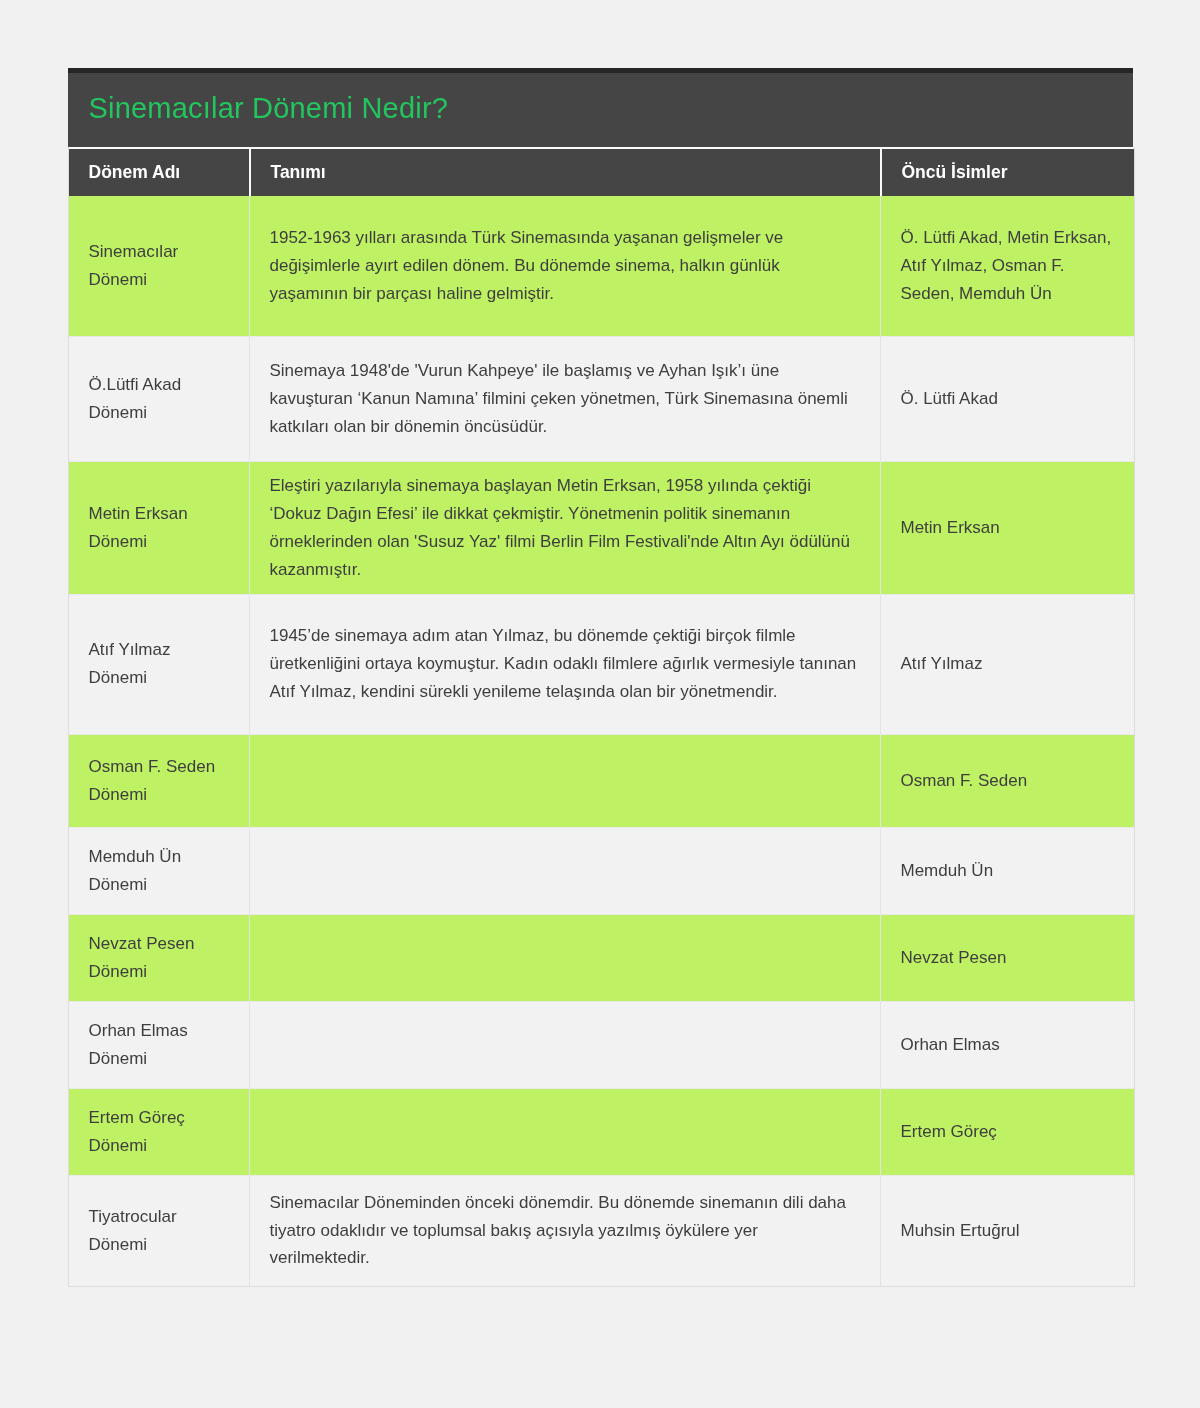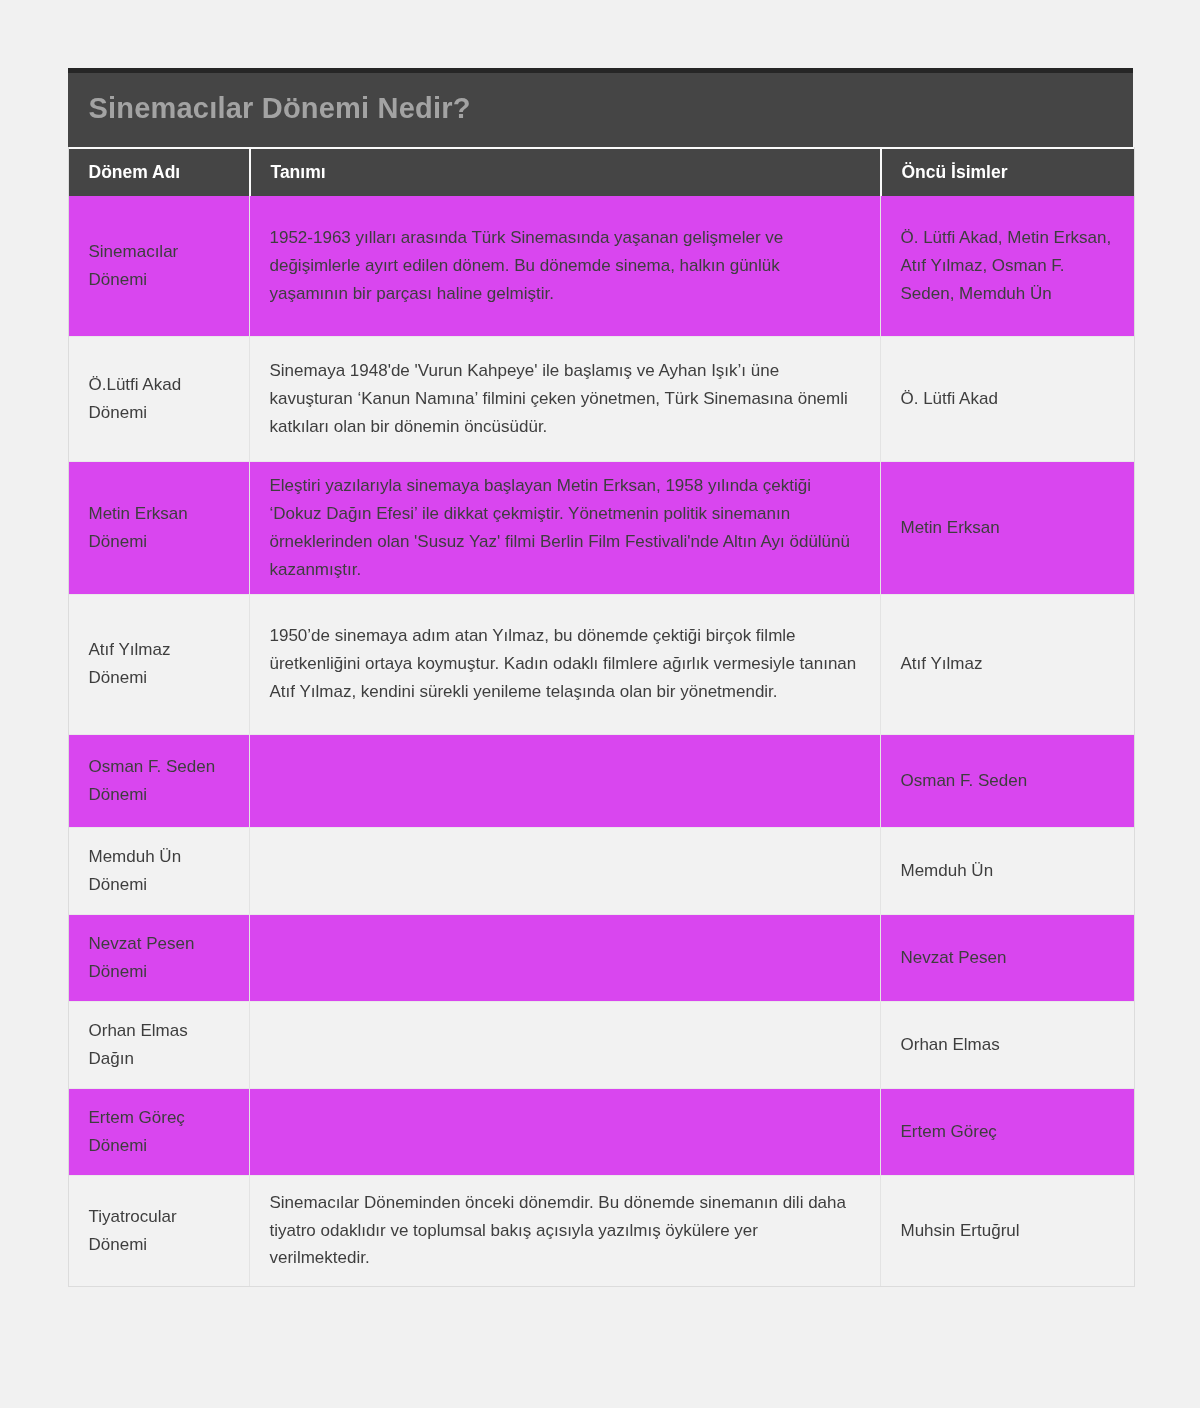--- a/index.html
+++ b/index.html
@@ -11,32 +11,32 @@
   body { min-height: 1408px; }
 
   .panel {
     width: 1065px;
     margin: 68px auto 0 auto;
   }
 
   .panel-title {
     background: #454545;
     border-top: 5px solid #262626;
-    color: #a3a3a3;
+    color: #22c55e;
     font-size: 29px;
-    font-weight: bold;
+    font-weight: normal;
     padding: 19px 21px 22px 21px;
     letter-spacing: 0.2px;
   }
 
   table.periods {
     width: 100%;
     border-collapse: separate;
     border-spacing: 0;
-    background: #d946ef;
+    background: #bef264;
     border: 1px solid #dcdcdc;
     border-top: none;
     table-layout: fixed;
   }
 
   col.c1 { width: 180px; }
   col.c2 { width: 631px; }
   col.c3 { width: 254px; }
 
   th {
@@ -115,40 +115,40 @@
           <td>Sinemaya 1948'de 'Vurun Kahpeye' ile başlamış ve Ayhan Işık’ı üne kavuşturan ‘Kanun Namına’ filmini çeken yönetmen, Türk Sinemasına önemli katkıları olan bir dönemin öncüsüdür.</td>
           <td>Ö. Lütfi Akad</td>
         </tr>
         <tr class="r2">
           <td>Metin Erksan Dönemi</td>
           <td>Eleştiri yazılarıyla sinemaya başlayan Metin Erksan, 1958 yılında çektiği ‘Dokuz Dağın Efesi’ ile dikkat çekmiştir. Yönetmenin politik sinemanın örneklerinden olan 'Susuz Yaz' filmi Berlin Film Festivali'nde Altın Ayı ödülünü kazanmıştır.</td>
           <td>Metin Erksan</td>
         </tr>
         <tr class="r3">
           <td>Atıf Yılmaz Dönemi</td>
-          <td>1950’de sinemaya adım atan Yılmaz, bu dönemde çektiği birçok filmle üretkenliğini ortaya koymuştur. Kadın odaklı filmlere ağırlık vermesiyle tanınan Atıf Yılmaz, kendini sürekli yenileme telaşında olan bir yönetmendir.</td>
+          <td>1945’de sinemaya adım atan Yılmaz, bu dönemde çektiği birçok filmle üretkenliğini ortaya koymuştur. Kadın odaklı filmlere ağırlık vermesiyle tanınan Atıf Yılmaz, kendini sürekli yenileme telaşında olan bir yönetmendir.</td>
           <td>Atıf Yılmaz</td>
         </tr>
         <tr class="r4">
           <td>Osman F. Seden Dönemi</td>
           <td></td>
           <td>Osman F. Seden</td>
         </tr>
         <tr class="r5">
           <td>Memduh Ün Dönemi</td>
           <td></td>
           <td>Memduh Ün</td>
         </tr>
         <tr class="r6">
           <td>Nevzat Pesen Dönemi</td>
           <td></td>
           <td>Nevzat Pesen</td>
         </tr>
         <tr class="r7">
-          <td>Orhan Elmas Dağın</td>
+          <td>Orhan Elmas Dönemi</td>
           <td></td>
           <td>Orhan Elmas</td>
         </tr>
         <tr class="r8">
           <td>Ertem Göreç Dönemi</td>
           <td></td>
           <td>Ertem Göreç</td>
         </tr>
         <tr class="r9">
           <td>Tiyatrocular Dönemi</td>

